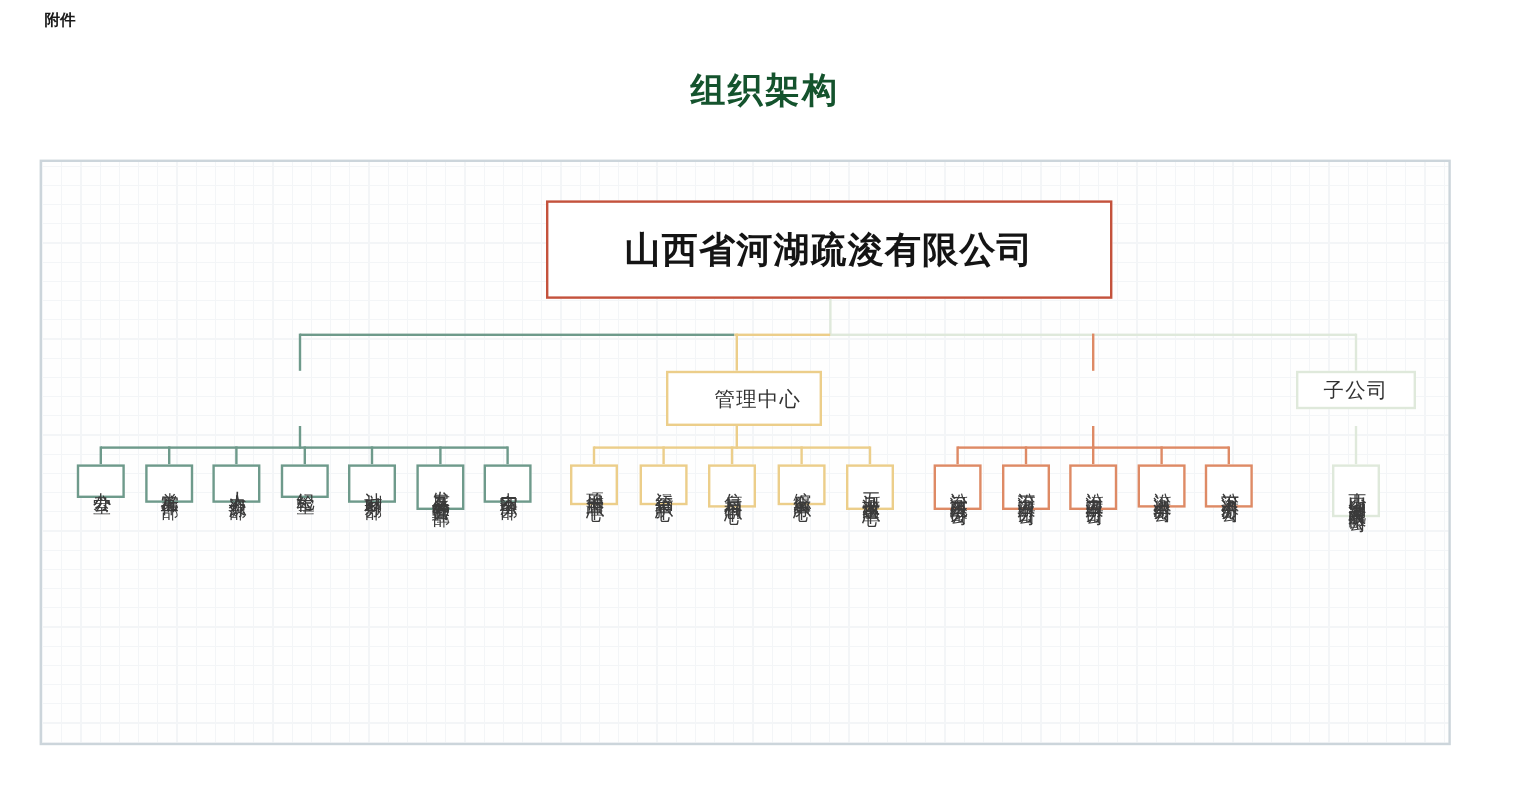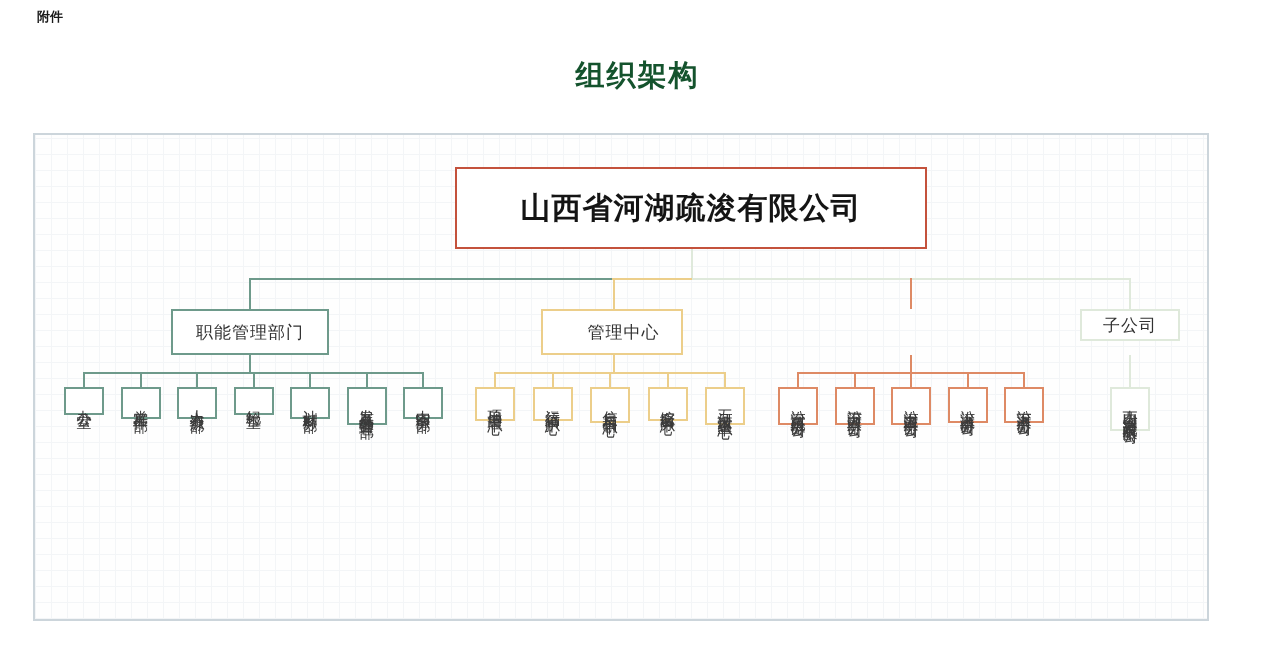--- a/index.html
+++ b/index.html
@@ -46,41 +46,38 @@
 <div class="doc-title">组织架构</div>
 <div class="canvas" id="canvas">
     <div class="node root-node" style="left: 420px; top: 32px; width: 472px; height: 82px; border-color: rgb(196, 82, 60);">
       <span>山西省河湖疏浚有限公司</span>
     </div>
     <div class="conn" style="left: 656px; top: 114px; width: 2px; height: 31px; background: rgb(223, 233, 219);"></div>
     <div class="conn" style="left: 215px; top: 143px; width: 362px; height: 2px; background: rgb(110, 154, 139);"></div>
     <div class="conn" style="left: 577px; top: 143px; width: 80px; height: 2px; background: rgb(236, 206, 138);"></div>
     <div class="conn" style="left: 657px; top: 143px; width: 438px; height: 2px; background: rgb(223, 233, 219);"></div>
     <div class="conn" style="left: 214px; top: 143px; width: 2px; height: 31px; background: rgb(110, 154, 139);"></div>
-    <div class="node branch-node" style="left: 136px; top: 174px; width: 158px; height: 46px; border-color: rgb(110, 154, 139);">
-      <span>职能管理部门</span>
-    </div>
     <div class="conn" style="left: 214px; top: 220px; width: 2px; height: 19px; background: rgb(110, 154, 139);"></div>
     <div class="conn" style="left: 49px; top: 237px; width: 339px; height: 2px; background: rgb(110, 154, 139);"></div>
     <div class="conn" style="left: 48px; top: 237px; width: 2px; height: 15px; background: rgb(110, 154, 139);"></div>
     <div class="conn" style="left: 104.5px; top: 237px; width: 2px; height: 15px; background: rgb(110, 154, 139);"></div>
     <div class="conn" style="left: 161px; top: 237px; width: 2px; height: 15px; background: rgb(110, 154, 139);"></div>
     <div class="conn" style="left: 217.5px; top: 237px; width: 2px; height: 15px; background: rgb(110, 154, 139);"></div>
     <div class="conn" style="left: 274px; top: 237px; width: 2px; height: 15px; background: rgb(110, 154, 139);"></div>
     <div class="conn" style="left: 330.5px; top: 237px; width: 2px; height: 15px; background: rgb(110, 154, 139);"></div>
     <div class="conn" style="left: 387px; top: 237px; width: 2px; height: 15px; background: rgb(110, 154, 139);"></div>
     <div class="leaf-node" style="left: 29px; top: 252px; border-color: rgb(110, 154, 139);"><span>办公室</span></div>
     <div class="leaf-node" style="left: 85.5px; top: 252px; border-color: rgb(110, 154, 139);"><span>党群工作部</span></div>
     <div class="leaf-node" style="left: 142px; top: 252px; border-color: rgb(110, 154, 139);"><span>人力资源部</span></div>
     <div class="leaf-node" style="left: 198.5px; top: 252px; border-color: rgb(110, 154, 139);"><span>纪检室</span></div>
     <div class="leaf-node" style="left: 255px; top: 252px; border-color: rgb(110, 154, 139);"><span>计划财务部</span></div>
     <div class="leaf-node" style="left: 311.5px; top: 252px; border-color: rgb(110, 154, 139);"><span>发展及经营管理部</span></div>
     <div class="leaf-node" style="left: 368px; top: 252px; border-color: rgb(110, 154, 139);"><span>内审法务部</span></div>
     <div class="conn" style="left: 578px; top: 143px; width: 2px; height: 31px; background: rgb(236, 206, 138);"></div>
-    <div class="node branch-node" style="left: 506px; top: 174px; width: 142px; height: 46px; border-color: rgb(236, 206, 138); padding-left: 23px;">
+    <div class="node branch-node" style="left: 520px; top: 174px; width: 130px; height: 46px; border-color: rgb(236, 206, 138); padding-left: 23px;">
       <span>管理中心</span>
     </div>
     <div class="conn" style="left: 578px; top: 220px; width: 2px; height: 19px; background: rgb(236, 206, 138);"></div>
     <div class="conn" style="left: 460px; top: 237px; width: 230px; height: 2px; background: rgb(236, 206, 138);"></div>
     <div class="conn" style="left: 459px; top: 237px; width: 2px; height: 15px; background: rgb(236, 206, 138);"></div>
     <div class="conn" style="left: 516.5px; top: 237px; width: 2px; height: 15px; background: rgb(236, 206, 138);"></div>
     <div class="conn" style="left: 574px; top: 237px; width: 2px; height: 15px; background: rgb(236, 206, 138);"></div>
     <div class="conn" style="left: 631.5px; top: 237px; width: 2px; height: 15px; background: rgb(236, 206, 138);"></div>
     <div class="conn" style="left: 689px; top: 237px; width: 2px; height: 15px; background: rgb(236, 206, 138);"></div>
     <div class="leaf-node" style="left: 440px; top: 252px; border-color: rgb(236, 206, 138);"><span>项目管理中心</span></div>

